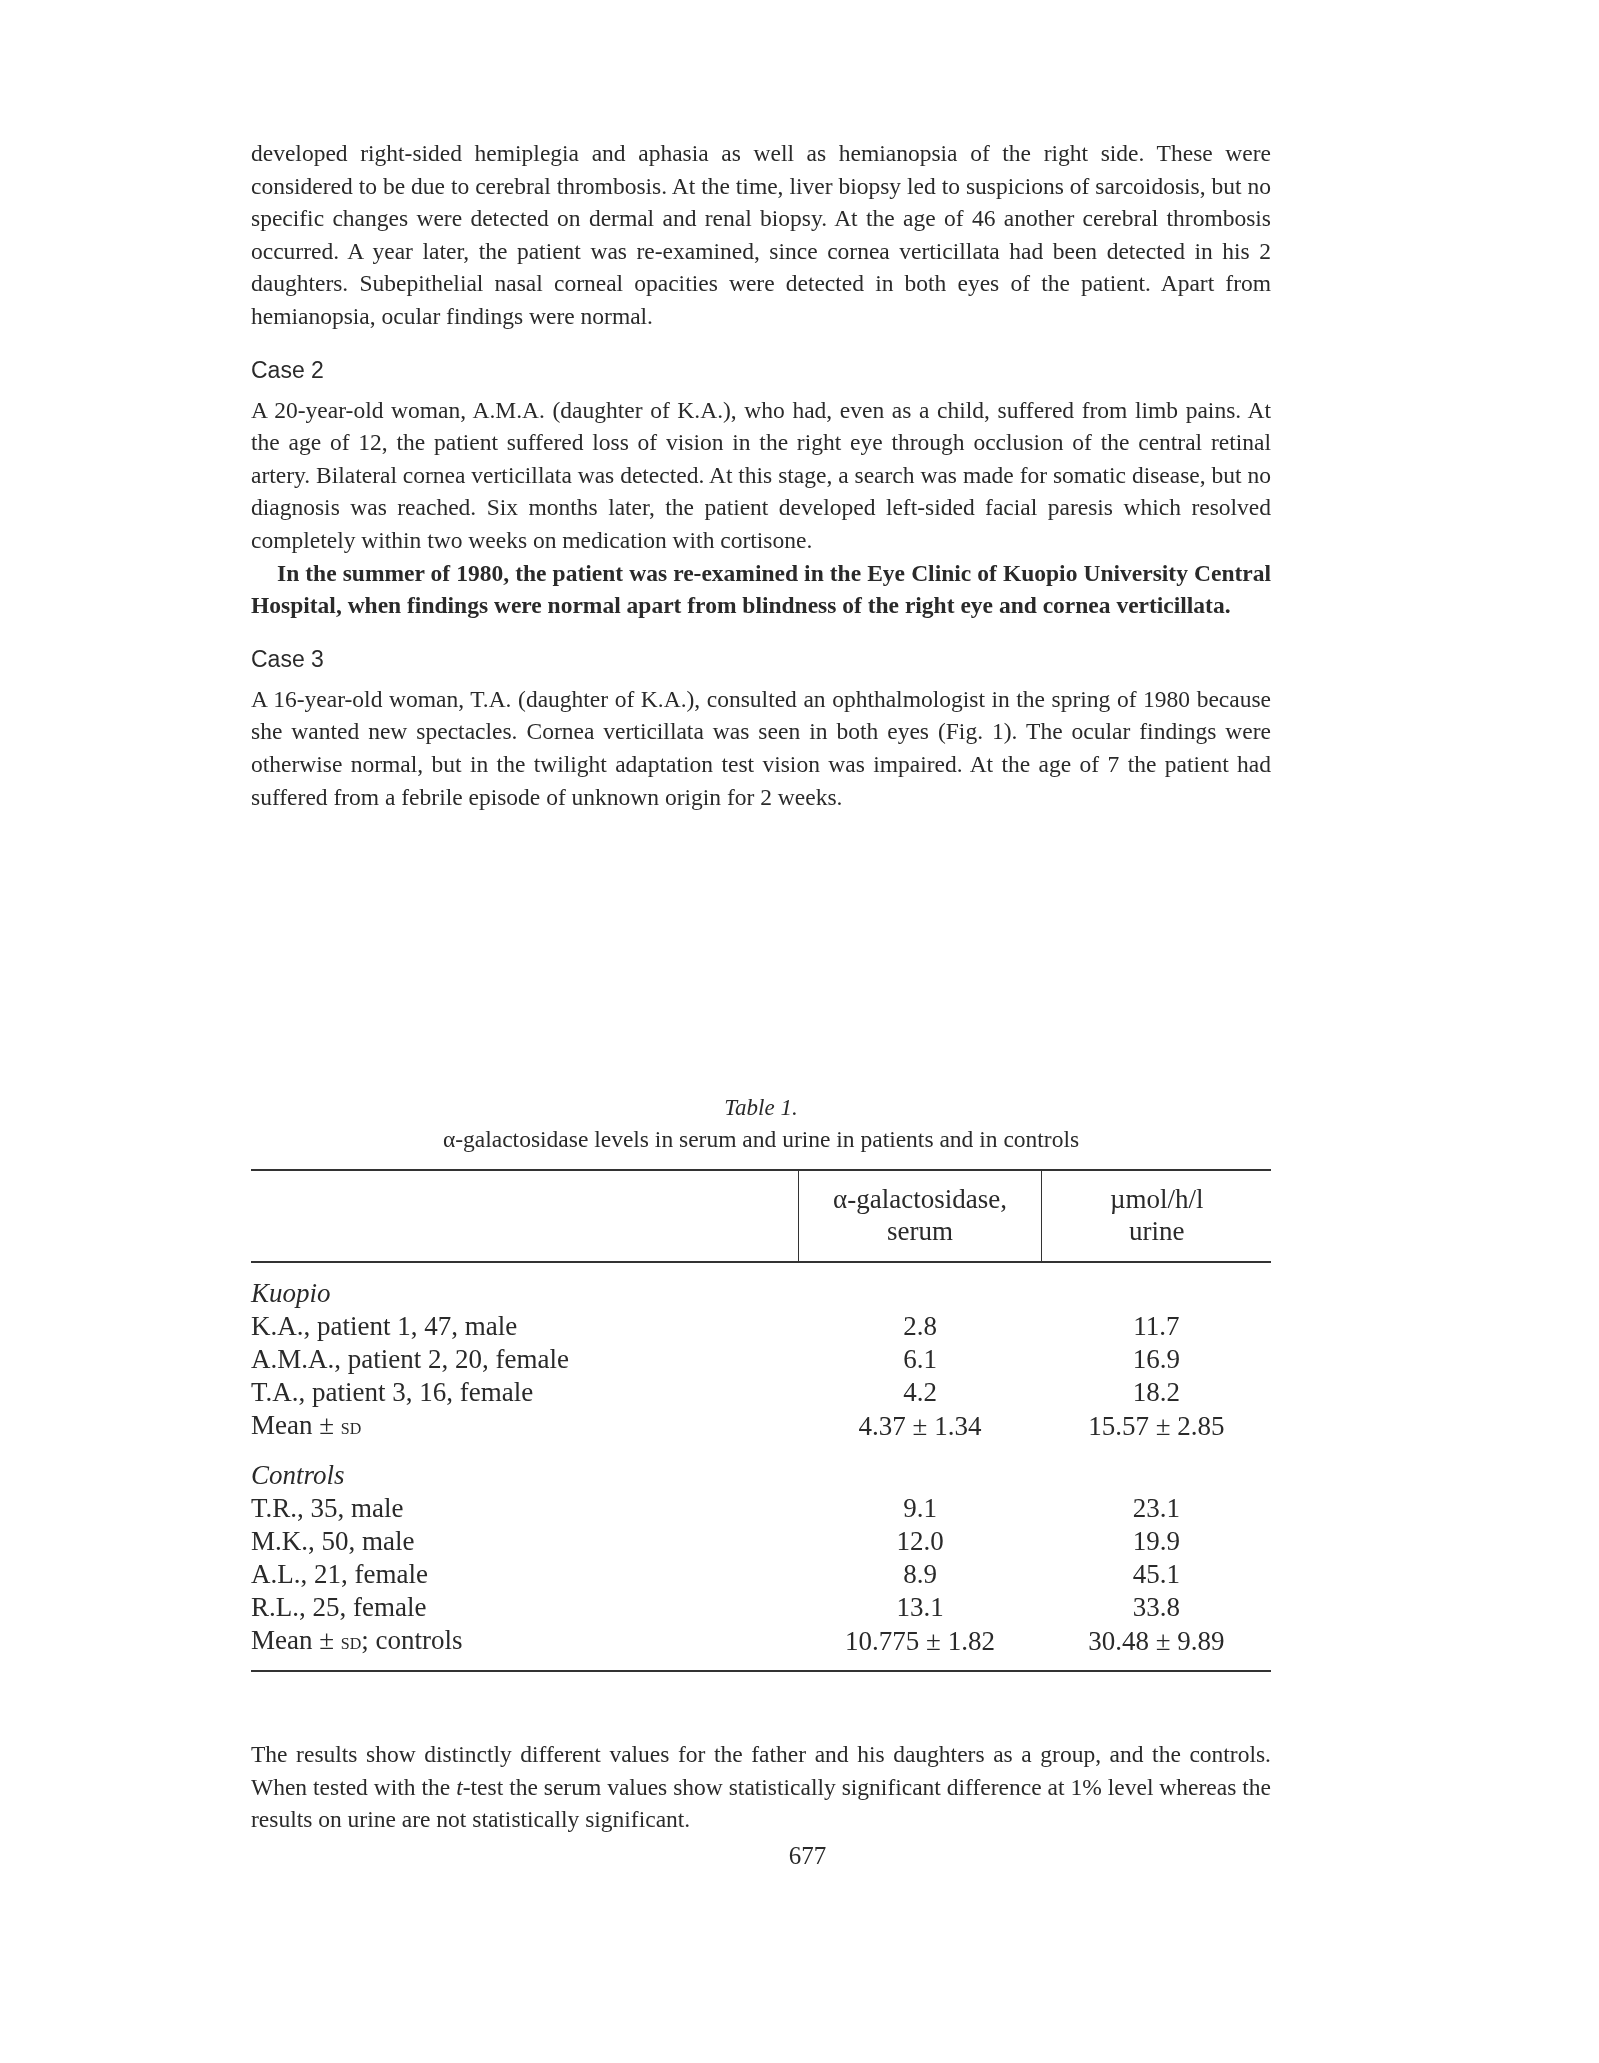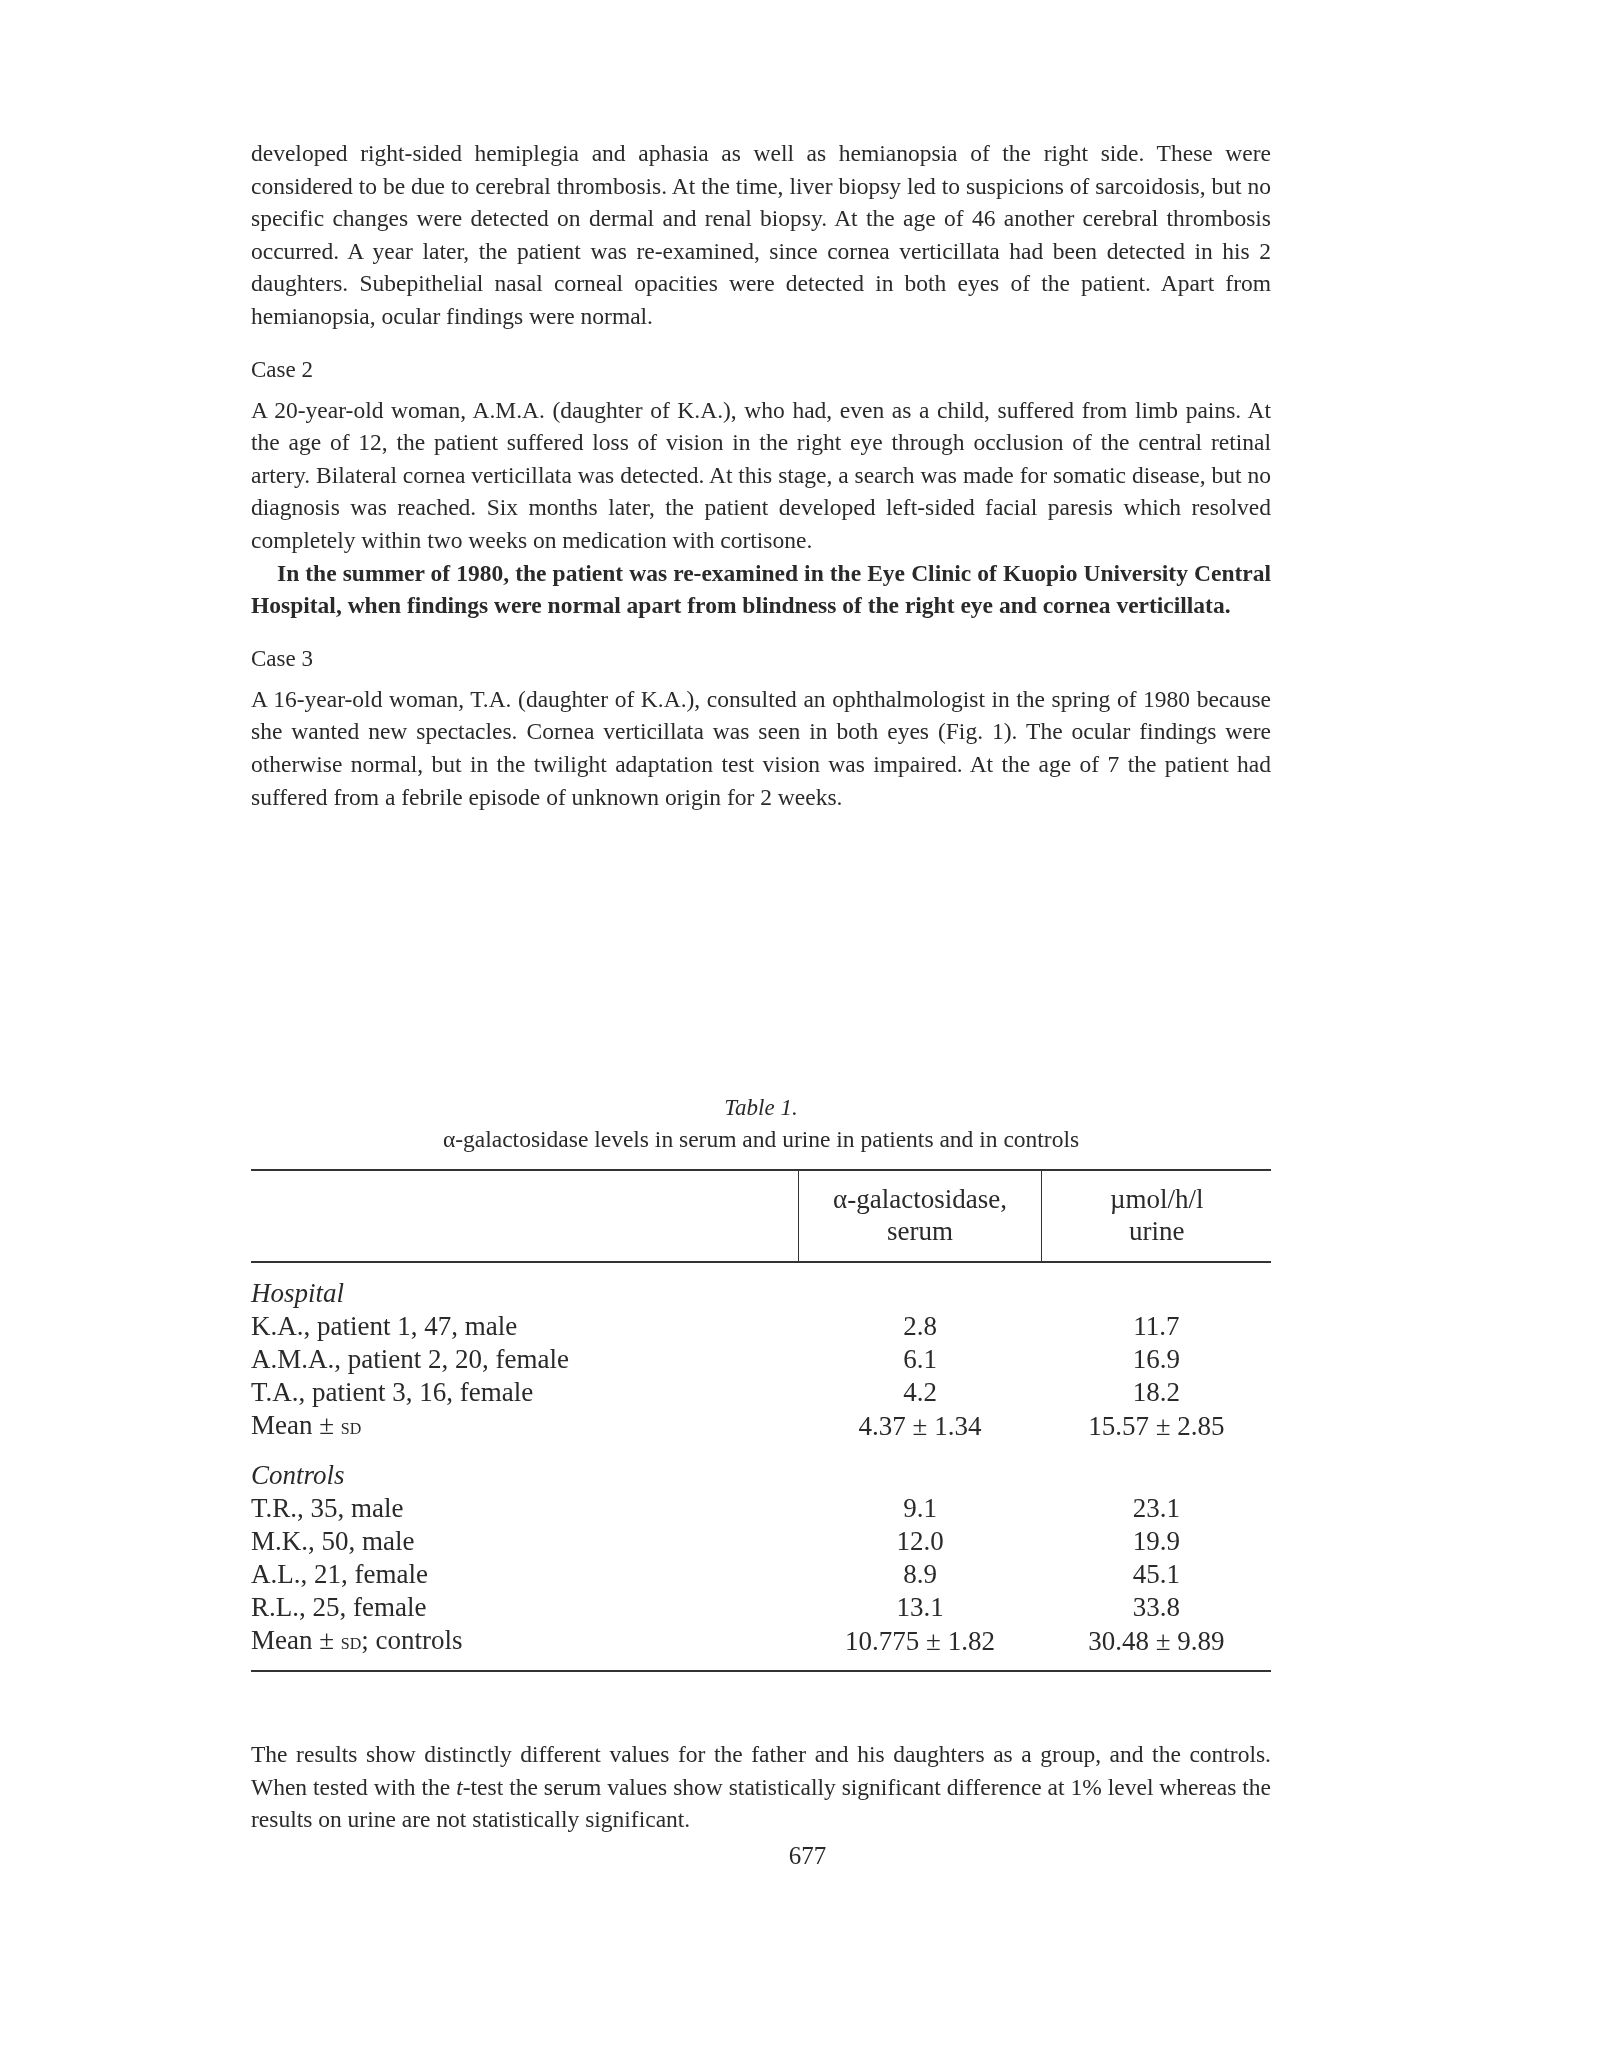--- a/index.html
+++ b/index.html
@@ -8,21 +8,21 @@
     font-family: "Liberation Serif", "DejaVu Serif", serif;
     color: #2a2a2a;
   }
   .page { position: absolute; left: 251px; top: 137px; width: 1020px; }
   p.body {
     margin: 0; font-size: 23.5px; line-height: 32.6px;
     text-align: justify; text-align-last: left;
   }
   p.indent { text-indent: 26px; font-weight: bold; }
   h2.case {
-    font-family: Liberation Serif, serif;
+    font-family: Liberation Sans, sans-serif;
     font-weight: normal; font-size: 23px; margin: 0; line-height: 32px;
     color: #2b2b2b;
   }
   #case2-heading { margin-top: 21px; margin-bottom: 8px; }
   #case3-heading { margin-top: 21px; margin-bottom: 8px; }
 
   .table-block { position: absolute; left: 251px; top: 1093px; width: 1020px; }
   .tbl-title {
     text-align: center; font-style: italic; font-size: 23px; line-height: 30px;
     margin: 0;
@@ -80,21 +80,21 @@
           <span>serum</span>
         </th>
         <th class="col-urine">
           <span>µmol/h/l</span><br>
           <span>urine</span>
         </th>
       </tr>
     </thead>
     <tbody>
       <tr class="first-group">
-        <td class="group" colspan="3">Hospital</td>
+        <td class="group" colspan="3">Kuopio</td>
       </tr>
       <tr>
         <td class="name">K.A., patient 1, 47, male</td>
         <td class="num">2.8</td>
         <td class="num">11.7</td>
       </tr>
       <tr>
         <td class="name">A.M.A., patient 2, 20, female</td>
         <td class="num">6.1</td>
         <td class="num">16.9</td>

